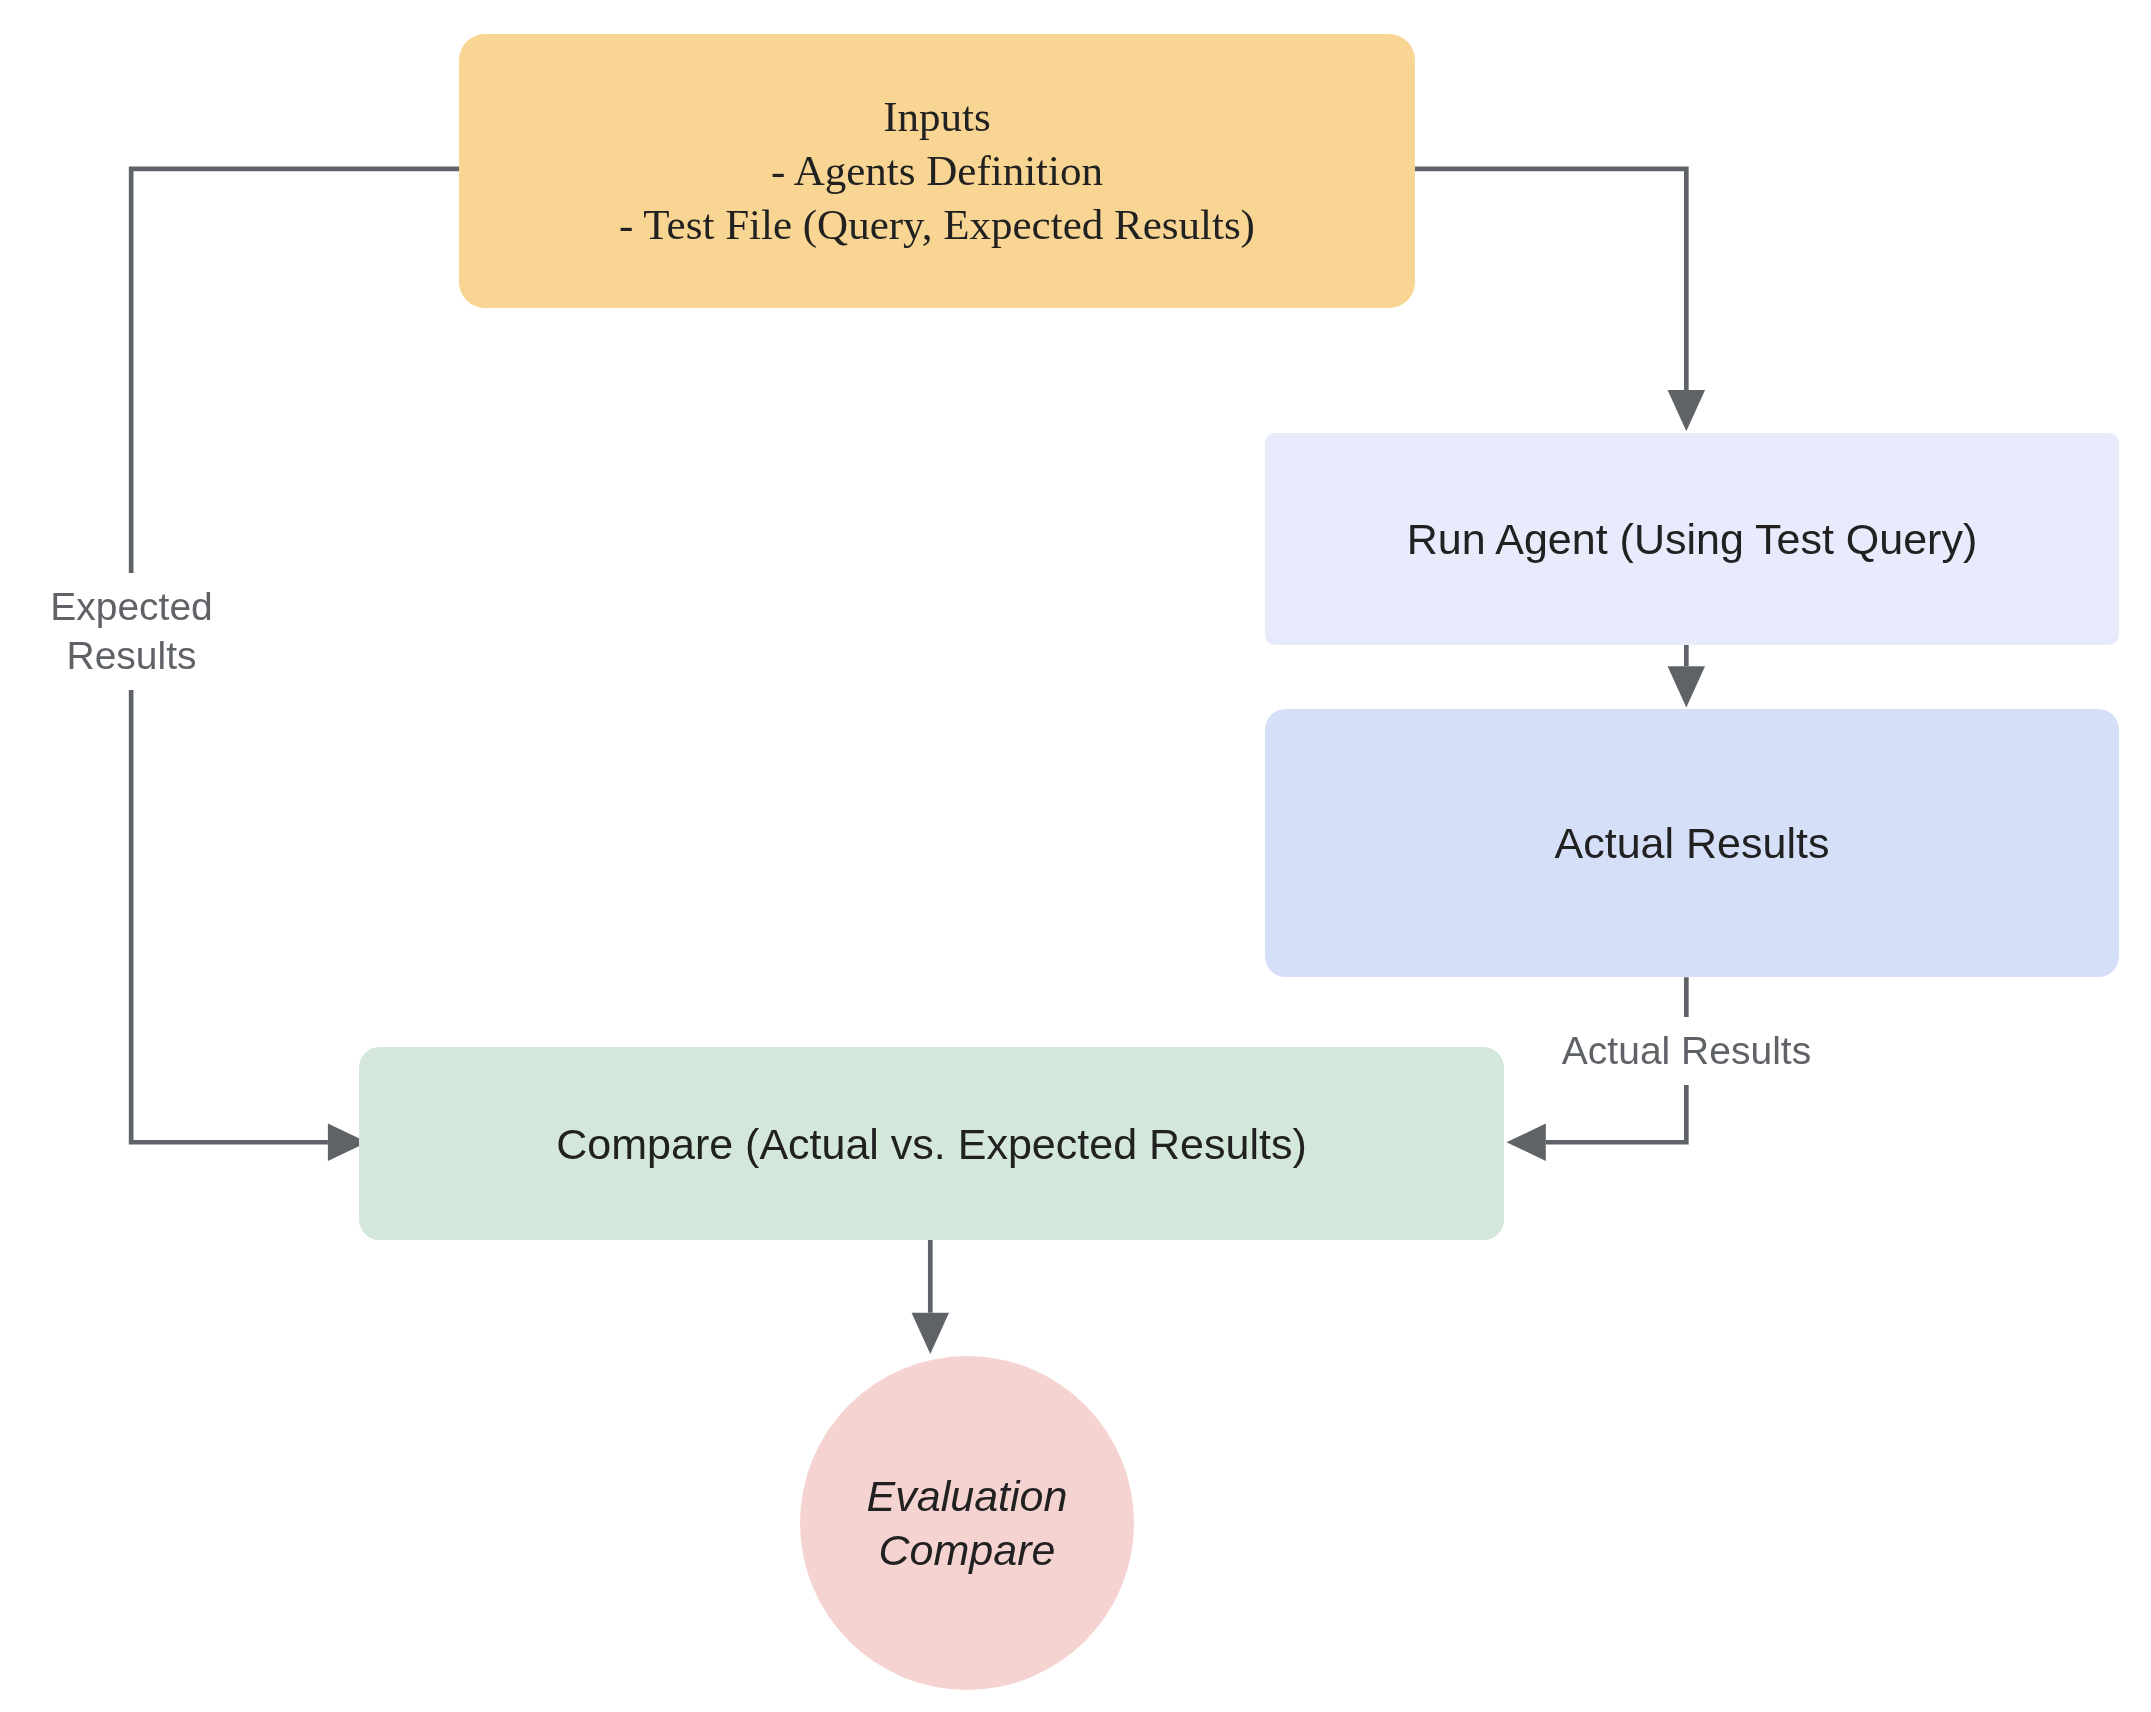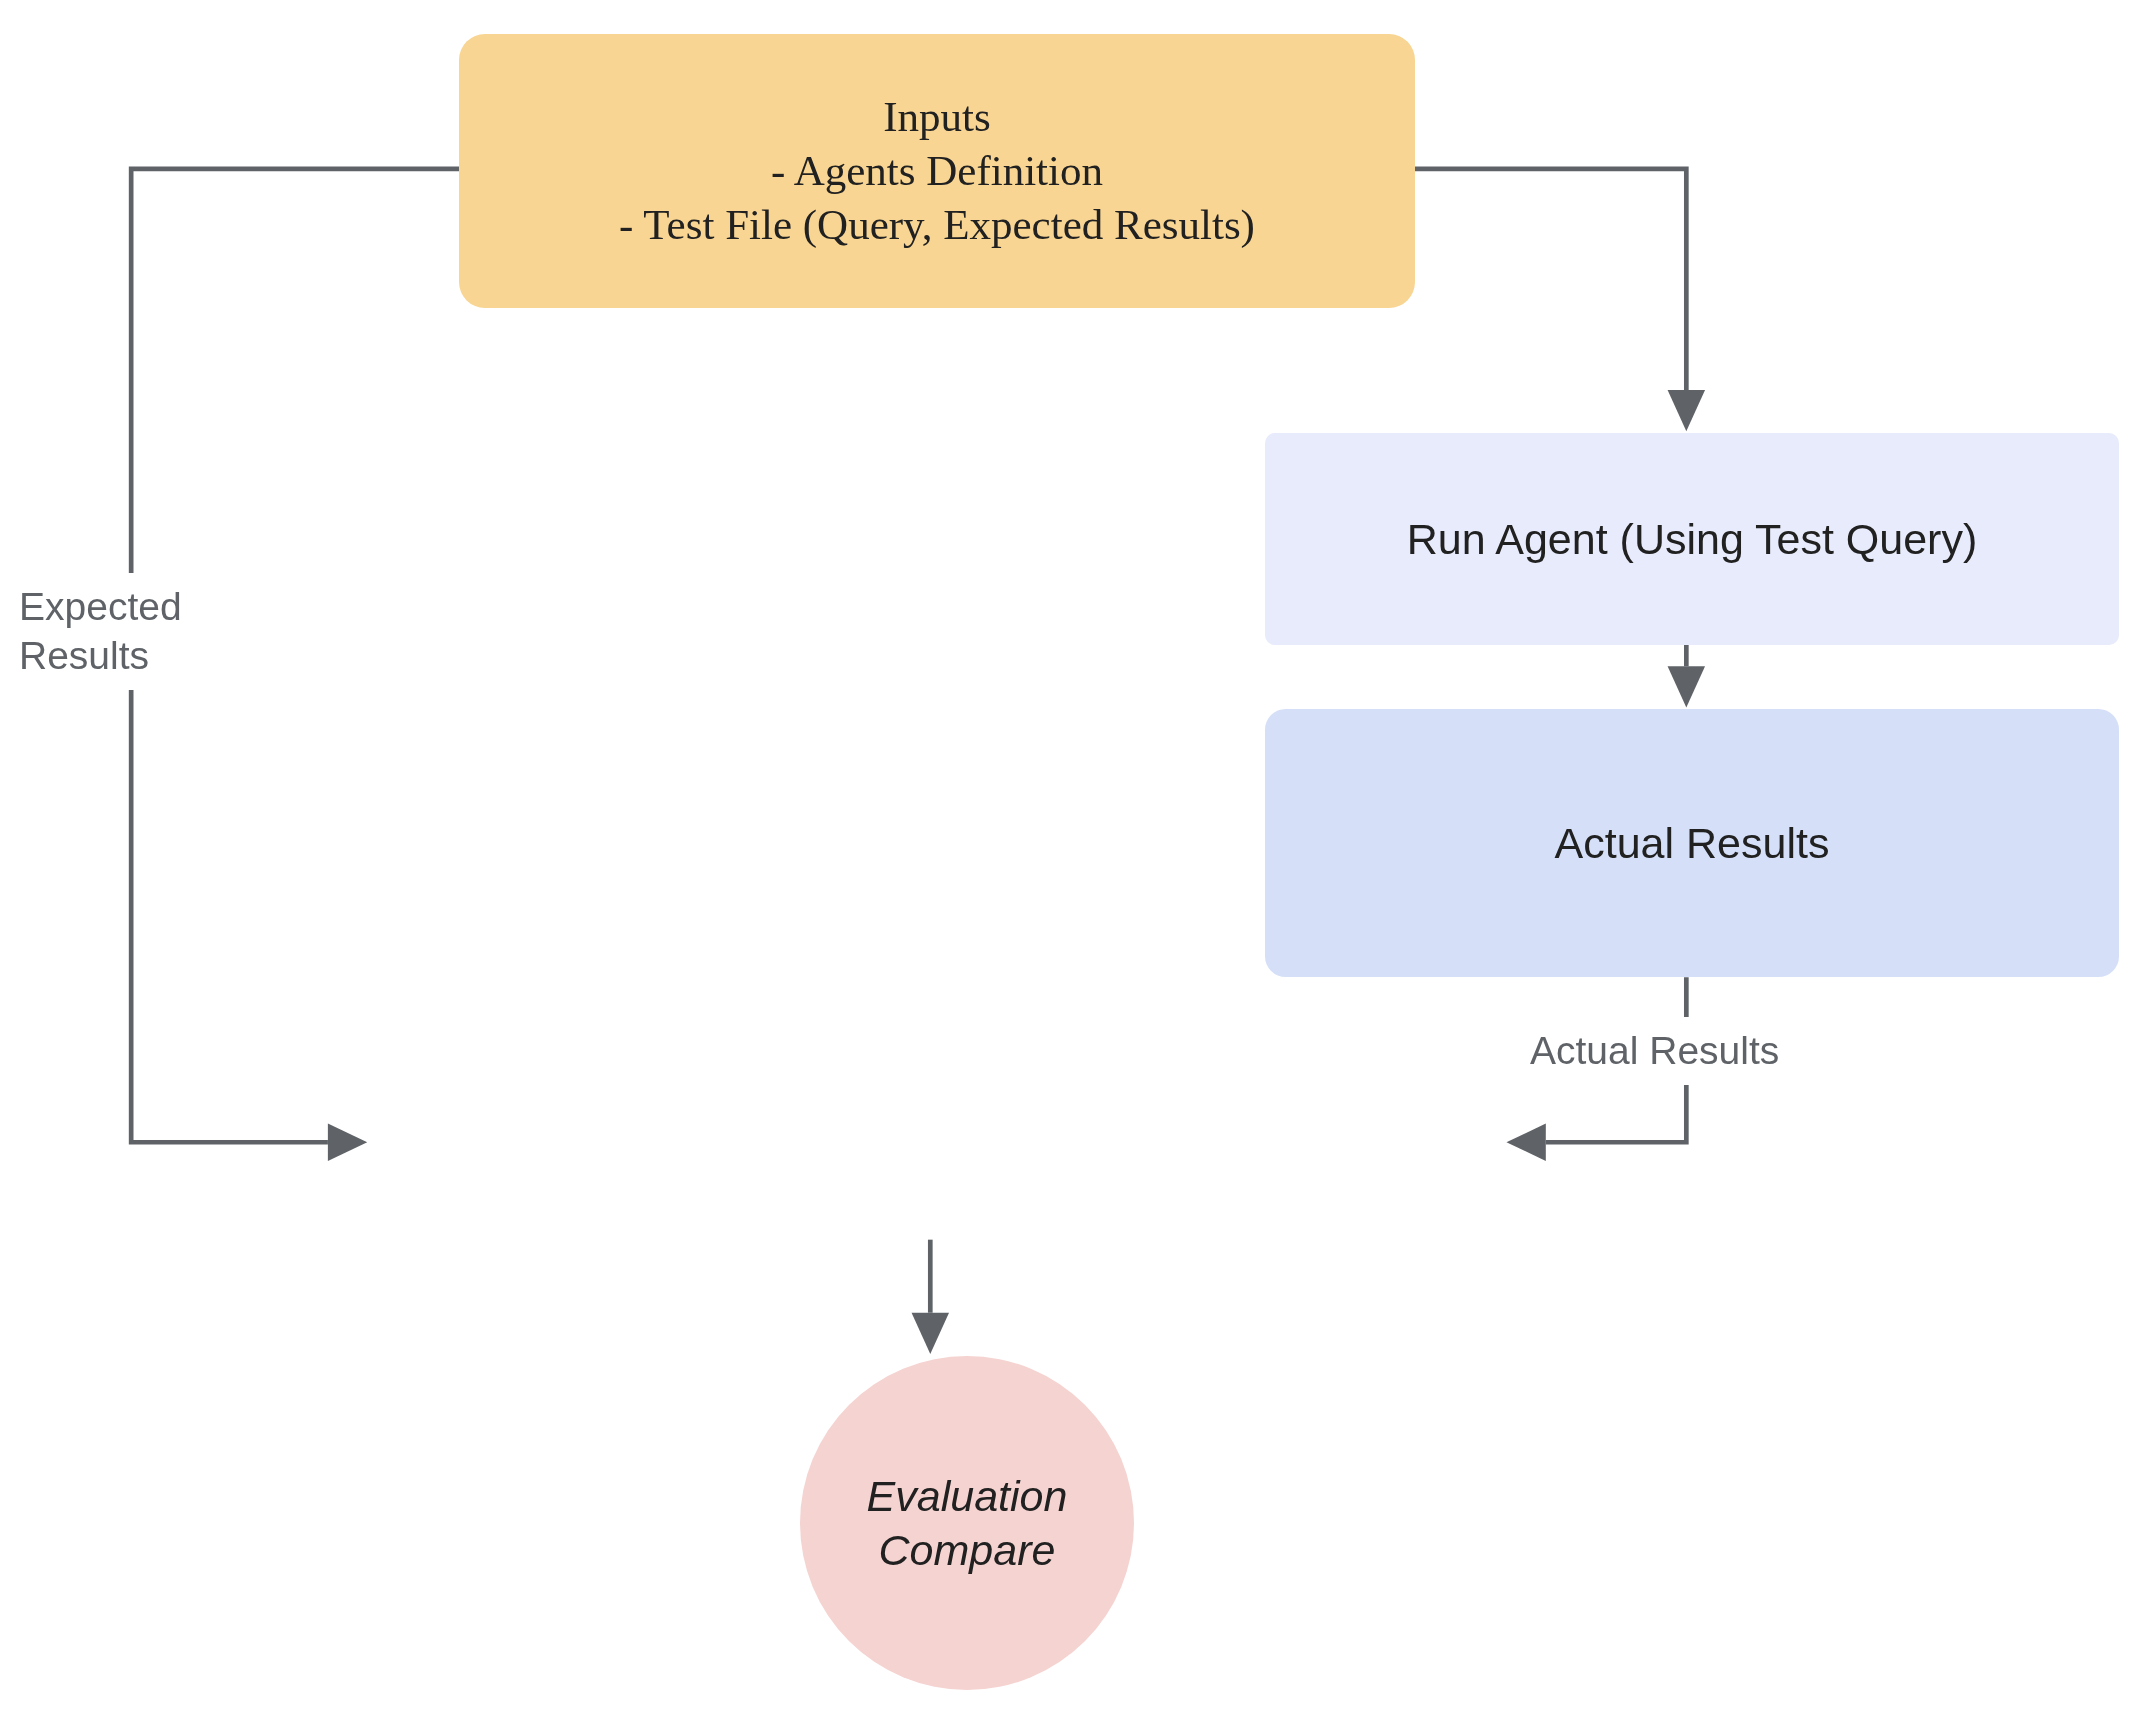--- a/index.html
+++ b/index.html
@@ -71,20 +71,21 @@
     border-radius: 50%;
     font-style: italic;
   }
   .edge-label {
     position: absolute;
     z-index: 3;
     background: var(--color-background, #ffffff);
     color: var(--color-edge-label-text, #5F6368);
     font-size: 39px;
     line-height: 49px;
+    text-align: center;
     padding: 9.4px 0;
   }
   #label-expected-results {
     left: 19px; top: 573px; width: 225px;
   }
   #label-actual-results {
     left: 1530px; top: 1017px; width: 313px;
     white-space: nowrap;
   }
 </style>
@@ -118,20 +119,23 @@
   </div>
 
   <div class="node" id="node-run-agent">
     <span class="node-line">Run Agent (Using Test Query)</span>
   </div>
 
   <div class="node" id="node-actual-results">
     <span class="node-line">Actual Results</span>
   </div>
 
+  <div class="node" id="node-compare">
+    <span class="node-line">Compare (Actual vs. Expected Results)</span>
+  </div>
 
   <div class="node" id="node-evaluation-report">
     <span class="node-line">Evaluation</span>
     <span class="node-line">Compare</span>
   </div>
 
   <div class="edge-label" id="label-expected-results">Expected Results</div>
 
   <div class="edge-label" id="label-actual-results">Actual Results</div>
 

